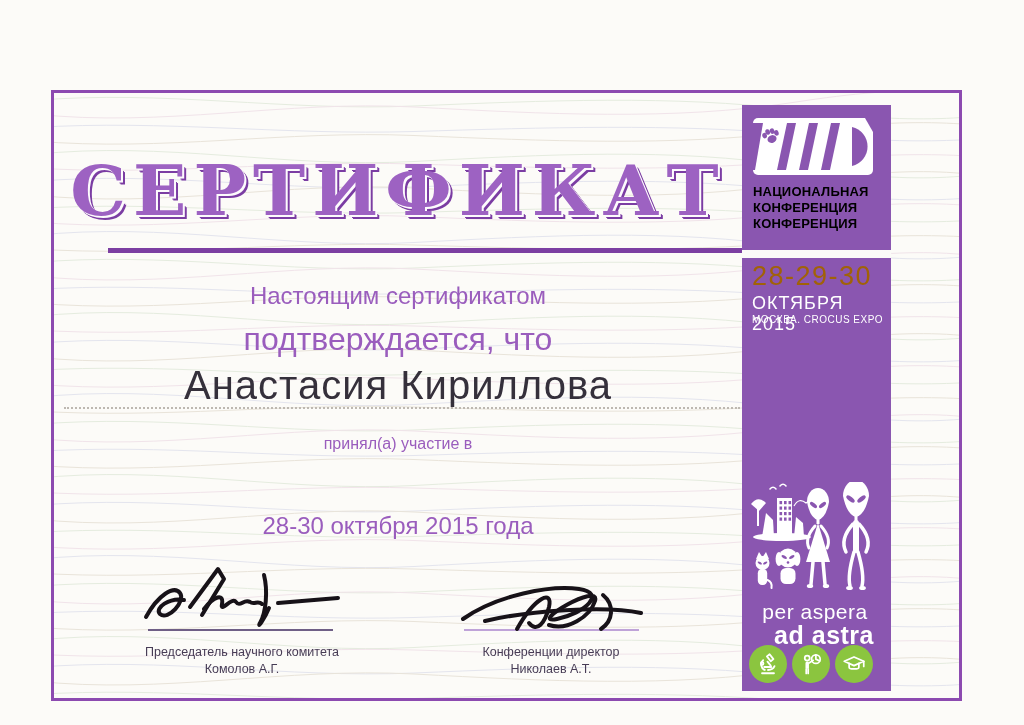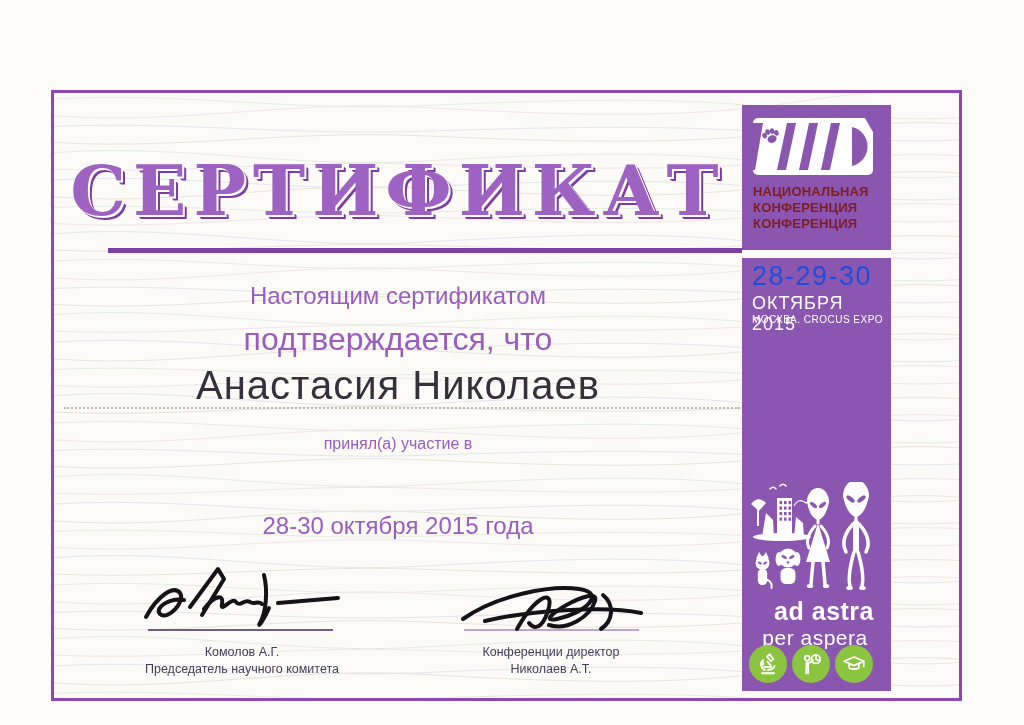--- a/index.html
+++ b/index.html
@@ -31,23 +31,23 @@
   #sig-right-svg{left:455px;top:577px;}
   #sig-left-line{left:148px;top:629px;width:185px;height:2px;background:#6f5f86;z-index:2;}
   #sig-right-line{left:464px;top:629px;width:175px;height:2px;background:#bfa3d8;z-index:2;}
   .sig-label{z-index:2;text-align:center;color:#473c55;font-size:12.5px;line-height:17px;}
   #sig-left-label{left:92px;top:644px;width:300px;}
   #sig-right-label{left:451px;top:644px;width:200px;}
   
   #panel{left:742px;top:105px;width:149px;height:586px;background:#8a56b0;z-index:2;}
   #panel-divider{left:742px;top:250px;width:149px;height:8px;background:#fcfbf8;z-index:3;}
   #logo-box{left:753px;top:118px;width:120px;height:57px;z-index:3;}
-  #org-name{left:753px;top:184px;width:130px;z-index:3;color:#7f1d1d;font-weight:bold;
+  #org-name{left:753px;top:184px;width:130px;z-index:3;color:#000000;font-weight:bold;
             font-size:13px;line-height:16px;letter-spacing:0.2px;}
-  #dates1{left:752px;top:261px;width:134px;z-index:3;color:#1d4ed8;font-size:27px;
+  #dates1{left:752px;top:261px;width:134px;z-index:3;color:#a16207;font-size:27px;
           font-weight:400;letter-spacing:1.5px;}
   #dates2{left:752px;top:293px;width:134px;z-index:3;color:#fff;font-size:18px;letter-spacing:1px;}
   #dates3{left:752px;top:314px;width:134px;z-index:3;color:#fff;font-size:10px;letter-spacing:0.5px;}
   #illustration{left:750px;top:482px;z-index:3;}
   #motto{left:750px;top:600px;width:130px;z-index:3;color:#fff;}
   #motto-line1{display:block;text-align:center;font-size:21px;font-weight:300;letter-spacing:0.5px;}
   #motto-line2{display:block;text-align:right;padding-right:6px;font-size:25px;font-weight:bold;
                margin-top:-3px;letter-spacing:0.5px;}
   #icon-row{left:749px;top:645px;width:136px;display:flex;gap:5px;z-index:3;}
   .green-circle{width:38px;height:38px;border-radius:50%;background:#8bc53f;
@@ -108,39 +108,39 @@
     </svg>
 
   <div id="frame"></div>
 
   <div id="title" class="abs">СЕРТИФИКАТ</div>
   <div id="title-underline" class="abs"></div>
 
   <div id="intro1" class="abs center-line">Настоящим сертификатом</div>
   <div id="intro2" class="abs center-line">подтверждается, что</div>
 
-  <div id="recipient" class="abs center-line">Анастасия Николаев</div>
+  <div id="recipient" class="abs center-line">Анастасия Кириллова</div>
   <div id="dotline" class="abs"></div>
 
   <div id="participation" class="abs center-line">принял(а) участие в</div>
   <div id="event-dates" class="abs center-line">28-30 октября 2015 года</div>
 
   <svg id="sig-left-svg" class="abs sig-svg" width="245" height="70" viewBox="0 0 245 70">
     <g stroke="#171218" stroke-width="4" fill="none" stroke-linecap="round" stroke-linejoin="round">
       <path d="M8,54 C20,32 36,22 42,30 C48,38 30,58 22,51 C16,45 32,34 46,37"></path>
       <path d="M52,44 L80,6 L86,16 L64,52"></path>
       <path d="M66,46 C76,33 86,30 84,41 C82,51 94,33 98,39 C102,45 106,35 112,39 C116,42 120,37 124,41"></path>
       <path d="M126,12 C130,28 128,50 122,60 C119,66 126,57 131,45"></path>
       <path d="M140,40 L200,35"></path>
     </g>
   </svg>
   <div id="sig-left-line" class="abs"></div>
   <div id="sig-left-label" class="abs sig-label">
+    <div>Председатель научного комитета</div>
     <div>Комолов А.Г.</div>
-    <div>Председатель научного комитета</div>
   </div>
 
   <svg id="sig-right-svg" class="abs sig-svg" width="195" height="62" viewBox="0 0 195 62">
     <g stroke="#171218" stroke-width="4" fill="none" stroke-linecap="round" stroke-linejoin="round">
       <path d="M8,42 C42,18 96,8 124,12 C152,16 130,36 102,42 C72,48 146,4 140,24 C135,40 112,54 94,48"></path>
       <path d="M62,52 C80,20 98,12 94,30 C90,46 82,56 74,46"></path>
       <path d="M30,44 C72,34 150,28 186,36"></path>
       <path d="M148,18 C160,28 158,44 146,52"></path>
     </g>
   </svg>
@@ -252,22 +252,22 @@
         <circle cx="12" cy="10" r="9.4" fill="#fff"></circle>
         <ellipse cx="8.2" cy="9" rx="3" ry="1.4" fill="#8a56b0" transform="rotate(30 8.2 9)"></ellipse>
         <ellipse cx="15.8" cy="9" rx="3" ry="1.4" fill="#8a56b0" transform="rotate(-30 15.8 9)"></ellipse>
         <circle cx="12" cy="14.5" r="1.3" fill="#8a56b0"></circle>
         <rect x="4.5" y="20" width="15" height="16" rx="5.5" fill="#fff"></rect>
       </g>
     </g>
   </svg>
 
   <div id="motto" class="abs">
+    <span id="motto-line1">per aspera</span>
     <span id="motto-line2">ad astra</span>
-    <span id="motto-line1">per aspera</span>
   </div>
 
   <div id="icon-row" class="abs">
     <div class="green-circle">
       <svg width="26" height="26" viewBox="0 0 24 24" stroke="#fff" stroke-width="1.7" fill="none" stroke-linecap="round" stroke-linejoin="round">
         <path d="M6.5,20.5 h11"></path>
         <path d="M9,17.5 c-3.5,-1.5 -4.5,-6.5 -1.5,-9"></path>
         <path d="M11,5 l2.5,-2 3.5,4.5 -2.5,2 z"></path>
         <path d="M11.5,9.8 l3,3.7"></path>
         <path d="M8.5,14.8 h6.5"></path>

